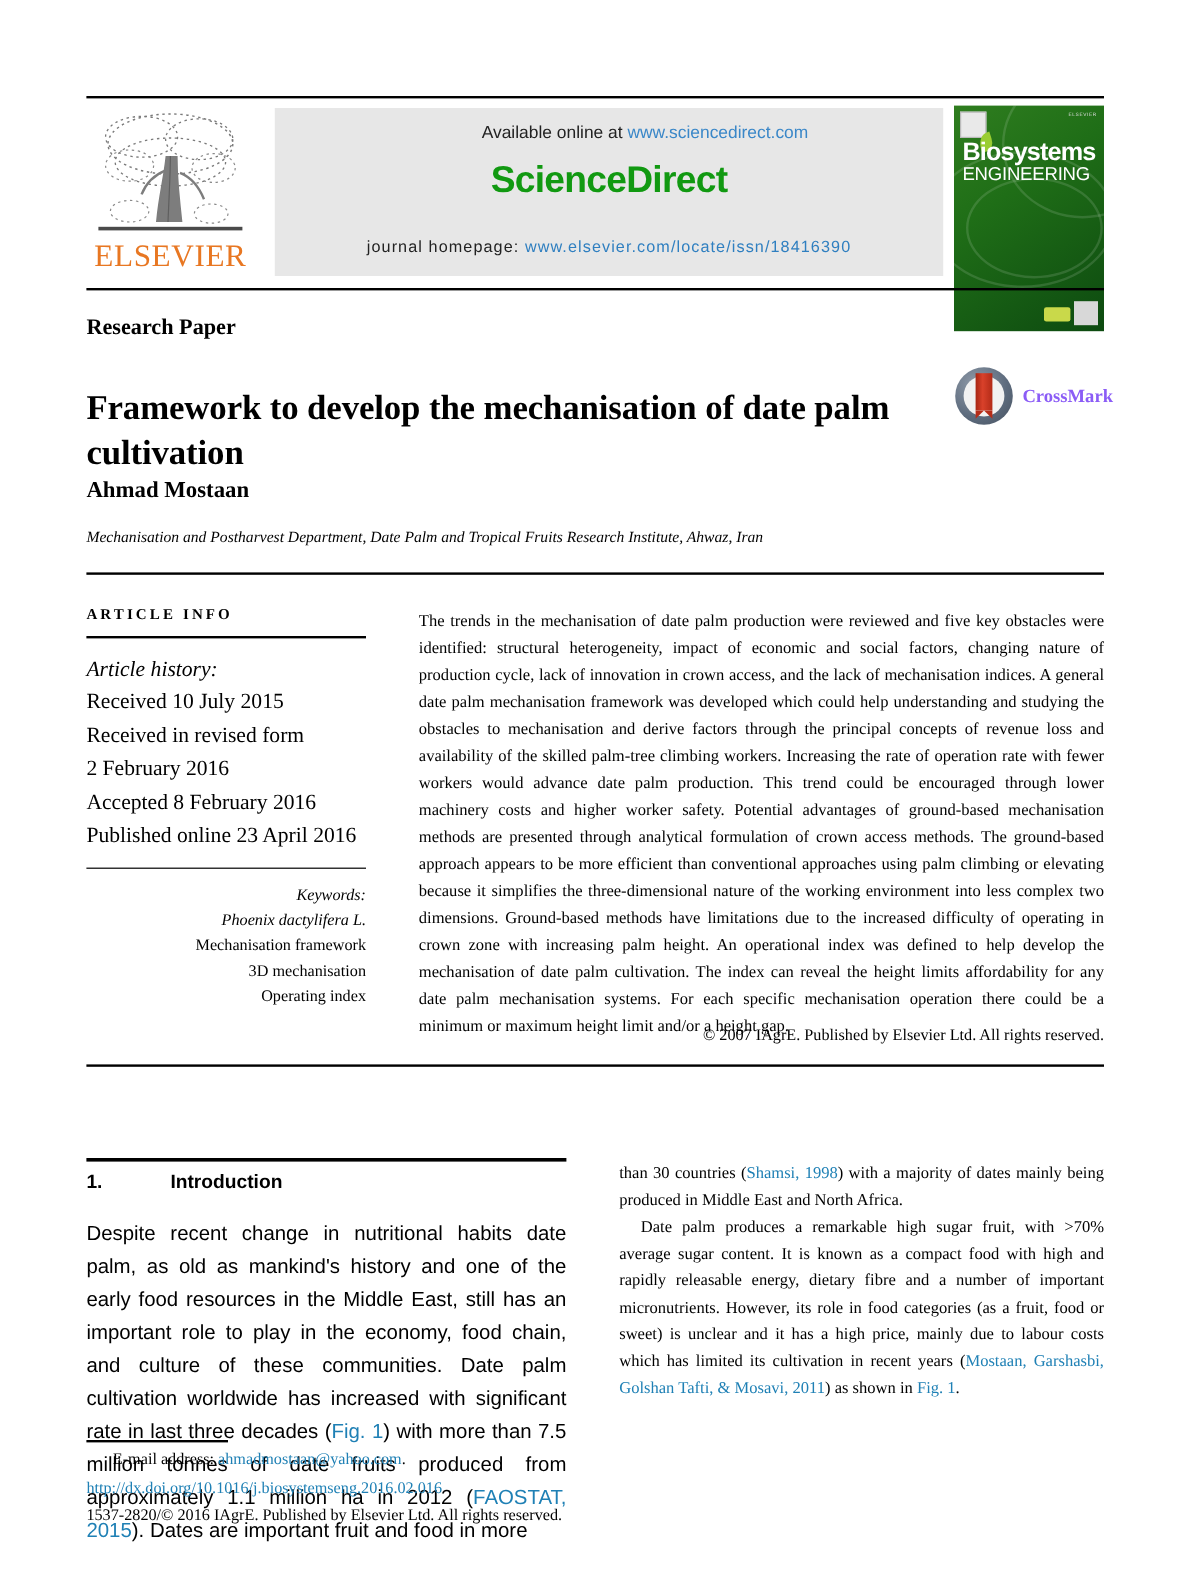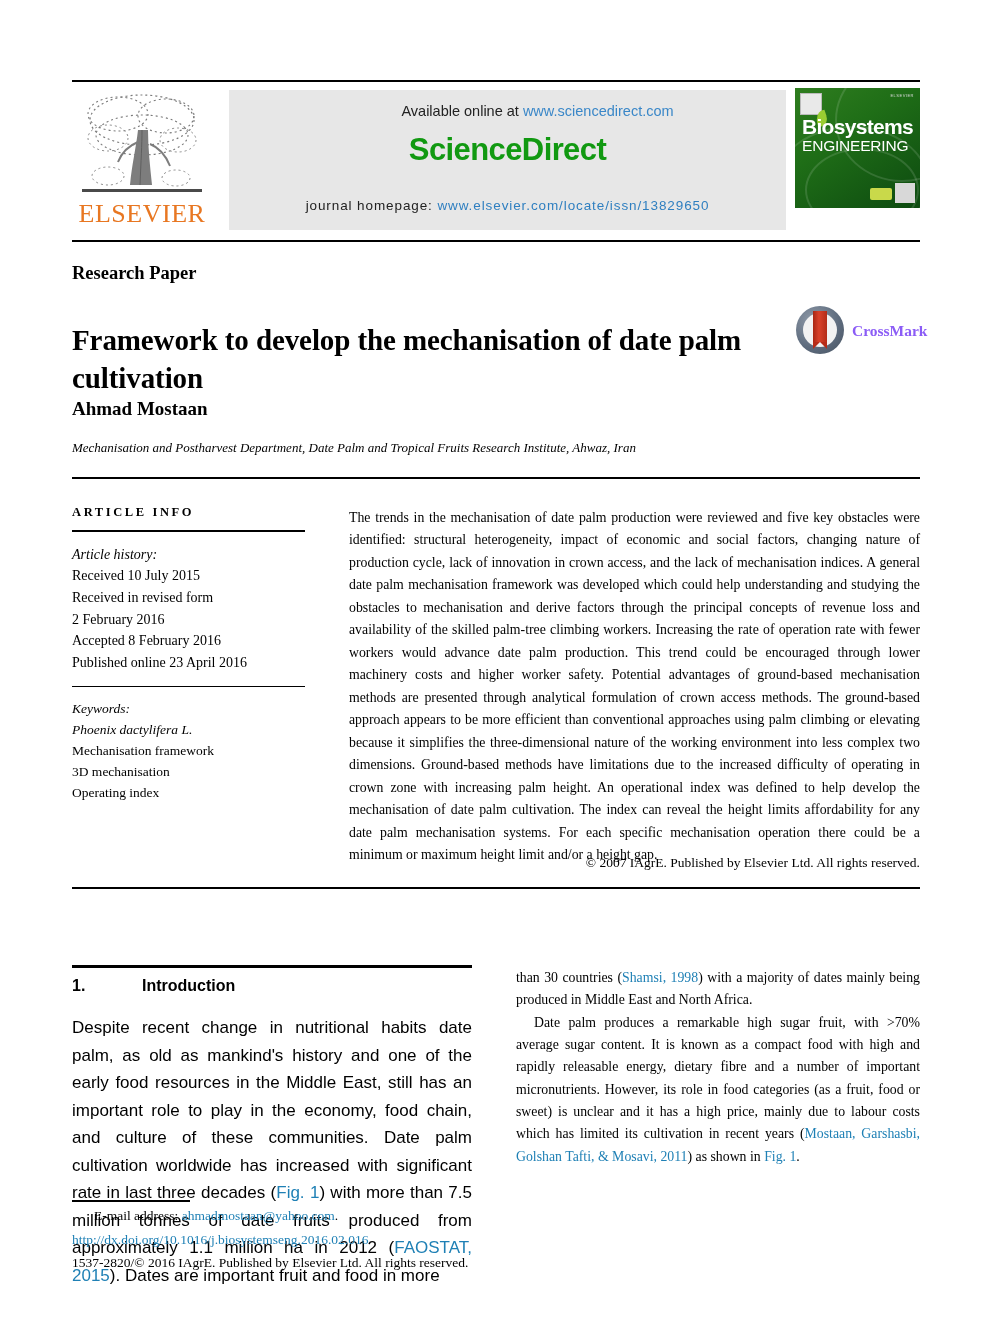--- a/index.html
+++ b/index.html
@@ -114,21 +114,21 @@
     letter-spacing: 0.9px;
     color: #222;
   }
   .sd-home a { color: #2f7fc0; text-decoration: none; }
 
   
   .cover {
     position: absolute;
     left: 723px; top: 0px;
     width: 125px;
-    height: 120px;
+    height: 188px;
     background: linear-gradient(145deg, #2f7d1f 0%, #1f6e17 38%, #0d4a10 100%);
     overflow: hidden;
   }
   .cover-ell {
     position: absolute;
     border: 2px solid rgba(255,255,255,0.13);
     border-radius: 50%;
   }
   .cover-title {
     position: absolute;
@@ -295,35 +295,36 @@
   }
   .info-rule {
     width: 233px;
     height: 1.5px;
     background: #000;
     margin-top: 10px;
   }
   .info-block {
     margin-top: 12px;
     font-family: "Liberation Serif", serif;
-    font-size: 14px;
+    font-size: 18px;
     line-height: 1.55;
   }
   .info-block .it { font-style: italic; }
   .kw-rule {
     width: 233px;
     height: 1.5px;
     background: #000;
     margin-top: 12px;
   }
   .kw-block {
     margin-top: 12px;
     font-family: "Liberation Serif", serif;
     font-size: 13.5px;
     line-height: 1.55;
+    text-align: right;
   }
   .kw-block .kw-label { font-style: italic; }
   .kw-block .sp-italic { font-style: italic; }
 
   
   .abstract {
     position: absolute;
     left: 349px; top: 507px;
     width: 571px;
     font-family: "Liberation Serif", serif;
@@ -439,21 +440,21 @@
           <ellipse cx="98" cy="88" rx="14" ry="8" fill="none" stroke="#8a8a8a" stroke-width="1" stroke-dasharray="2 3"></ellipse>
           <rect x="4" y="99" width="120" height="3" fill="#4a4a4a"></rect>
         </g>
       </svg>
       <div class="elsevier-word">ELSEVIER</div>
     </div>
 
     <div class="sd-banner">
       <div class="sd-avail"><span>Available online at </span><a href="#">www.sciencedirect.com</a></div>
       <div class="sd-word"><span class="sd-green">ScienceDirect</span></div>
-      <div class="sd-home"><span>journal homepage: </span><a href="#">www.elsevier.com/locate/issn/13829650</a></div>
+      <div class="sd-home"><span>journal homepage: </span><a href="#">www.elsevier.com/locate/issn/18416390</a></div>
     </div>
 
     <div class="cover">
       <div class="cover-ell" style="left:-20px; top:38px; width:150px; height:110px;"></div>
       <div class="cover-ell" style="left:10px; top:60px; width:110px; height:80px;"></div>
       <div class="cover-ell" style="left:40px; top:-30px; width:130px; height:120px;"></div>
       <div class="cover-badge"></div>
       <div class="cover-toptxt">ELSEVIER</div>
       <div class="cover-leaf"></div>
       <div class="cover-title">

